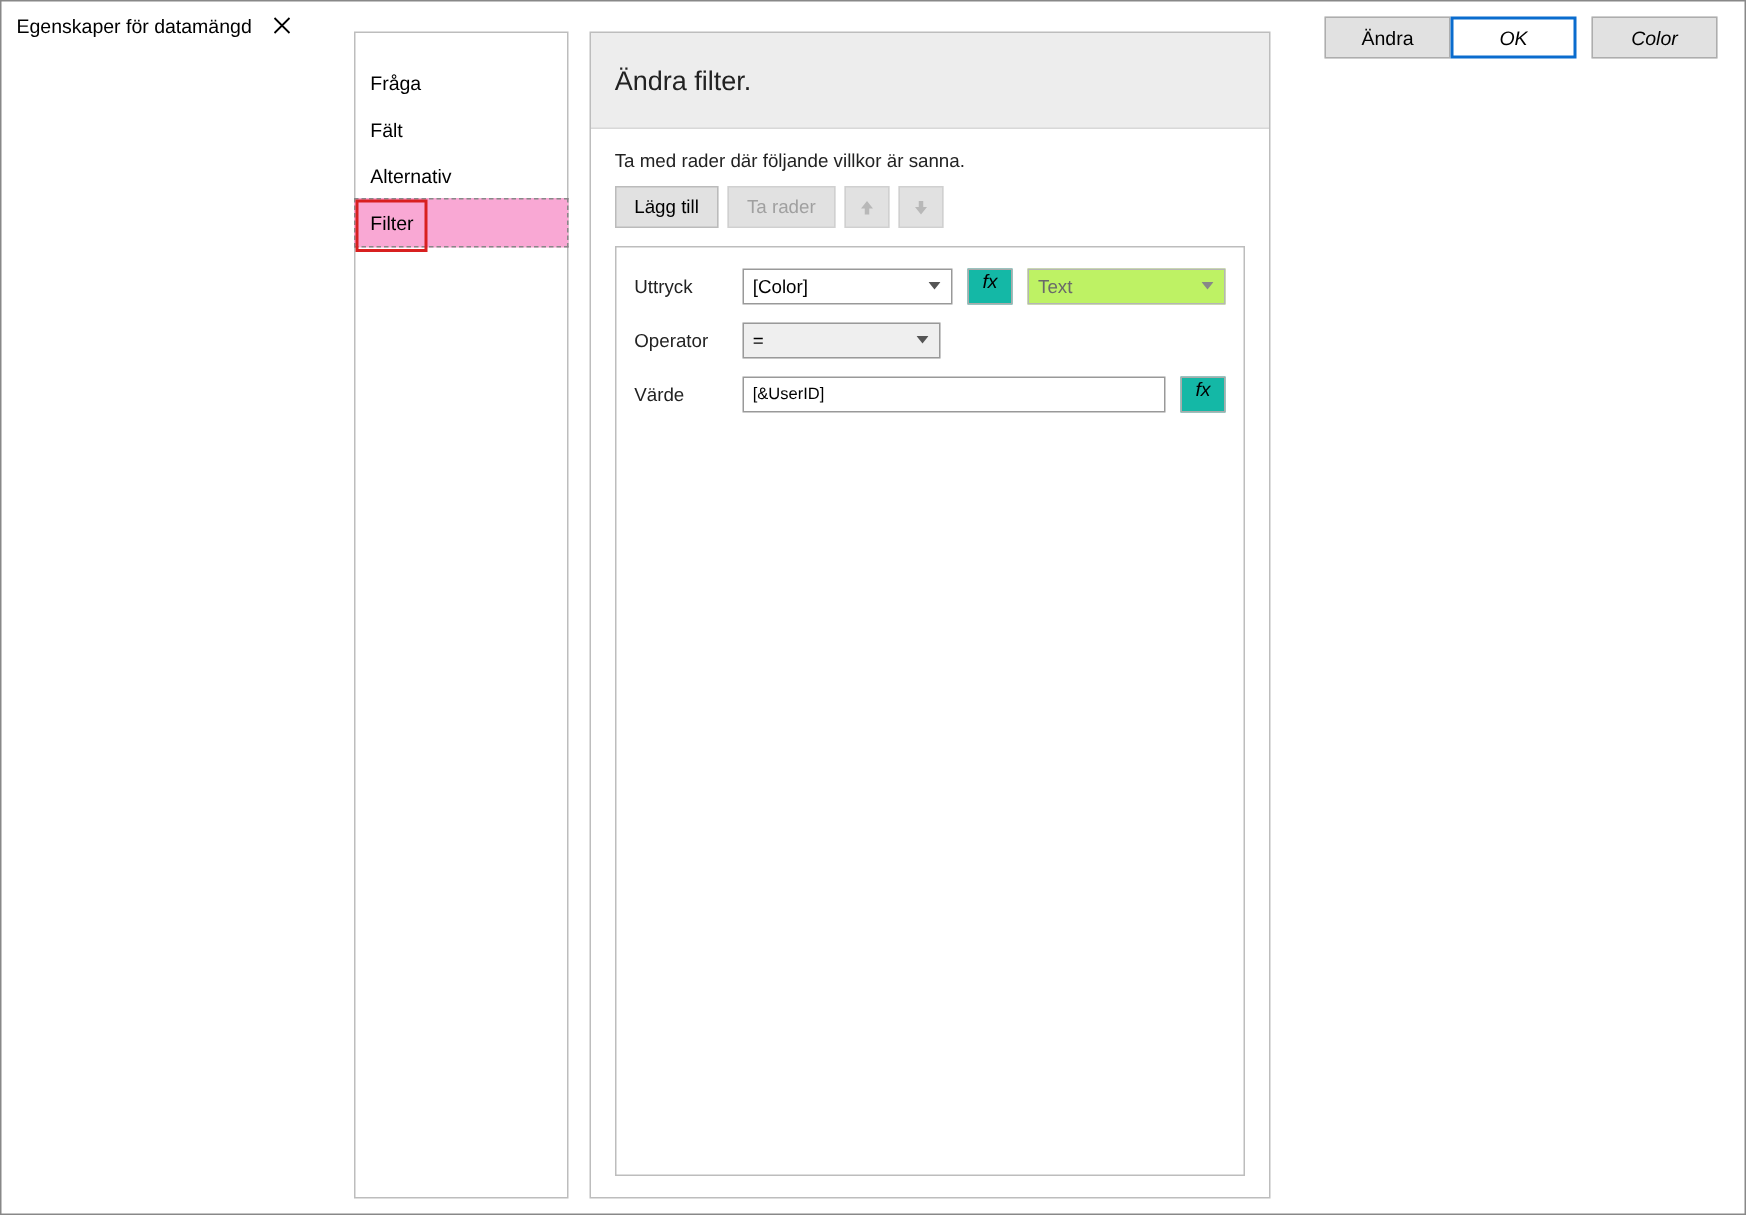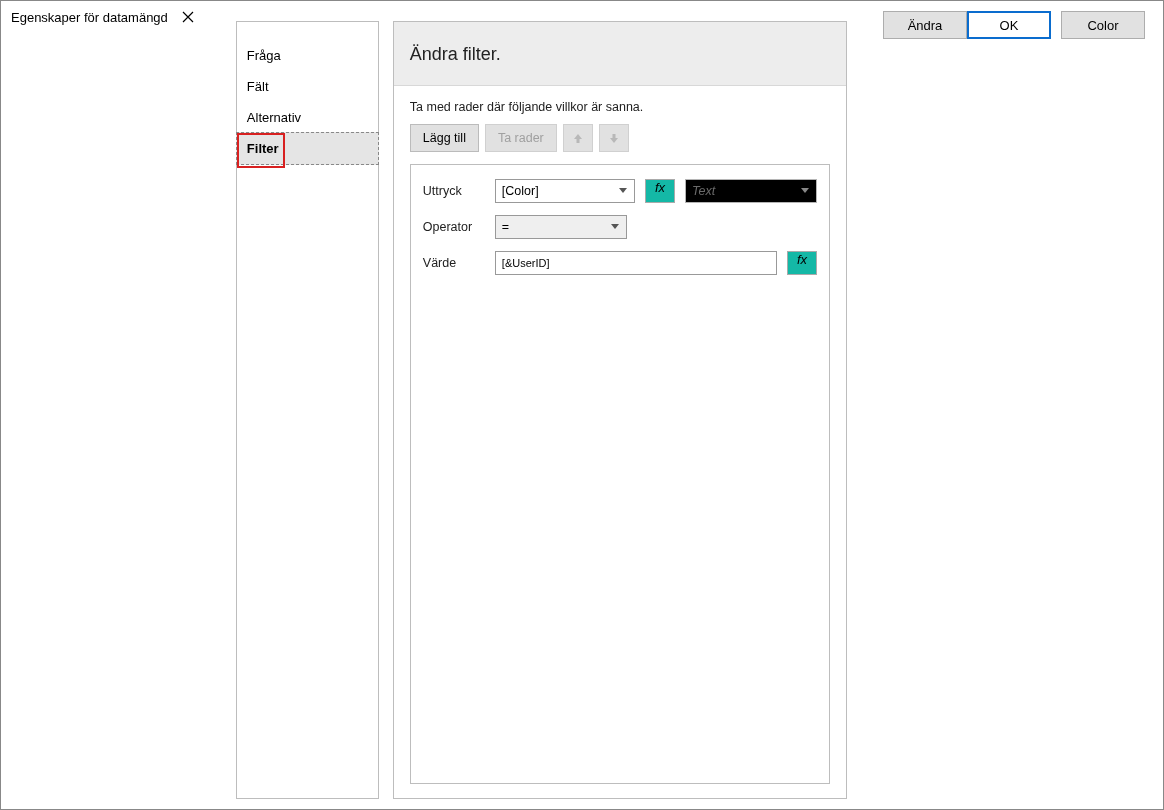--- a/index.html
+++ b/index.html
@@ -36,24 +36,23 @@
     background: #fff;
     padding: 18px 0;
     display: flex; flex-direction: column;
   }
   .sidebar-item {
     padding: 8px 10px;
     font-size: 13px;
     cursor: default;
   }
   .sidebar-item.selected {
-    background: #e5e5e5;
+    background: #f9a8d4;
     border: 1px dashed #888;
     margin: -1px;
-    font-weight: bold;
   }
   .red-highlight {
     position: relative;
   }
   .red-highlight::after {
     content: "";
     position: absolute;
     left: 0; top: 0;
     width: 44px; height: 100%;
     border: 2px solid #d82020;
@@ -120,21 +119,21 @@
     position: relative;
     justify-content: center;
   }
   .combo .value { flex: 1; }
   .combo .caret {
     width: 14px; height: 100%;
     display: flex; align-items: center; justify-content: center;
   }
   .combo .caret svg { width: 8px; height: 6px; }
   .combo.short { width: 132px; background: #efefef; }
-  .combo.disabled { background: #000000; color: #6a6a6a; border-color: #b5b5b5; font-style: italic; }
+  .combo.disabled { background: #bef264; color: #6a6a6a; border-color: #b5b5b5; }
   .fx-btn {
     width: 30px; height: 24px;
     border: 1px solid #aaa;
     background: #14b8a6;
     display: flex; align-items: flex-start; justify-content: center;
     font-style: italic;
     font-family: "Times New Roman", serif;
     font-size: 13px;
   }
   .textbox {
@@ -155,21 +154,21 @@
     border: 1px solid #adadad;
     background: #e1e1e1;
     font-size: 13px;
     display: flex; align-items: center; justify-content: center;
     cursor: default;
   }
   .footer-btn.primary {
     border: 2px solid #0a6cce;
     background: #fff;
   }
-  .footer-right { display: flex; gap: 10px; }
+  .footer-right { display: flex; gap: 10px; font-style: italic; }
   .arrow-icon svg { width: 12px; height: 12px; }
 </style>
 </head>
 <body>
 
 <div class="window">
   <div class="titlebar">
     <span class="titlebar-text">Egenskaper för datamängd</span>
     <div class="close-btn">
       <svg viewBox="0 0 12 12">

